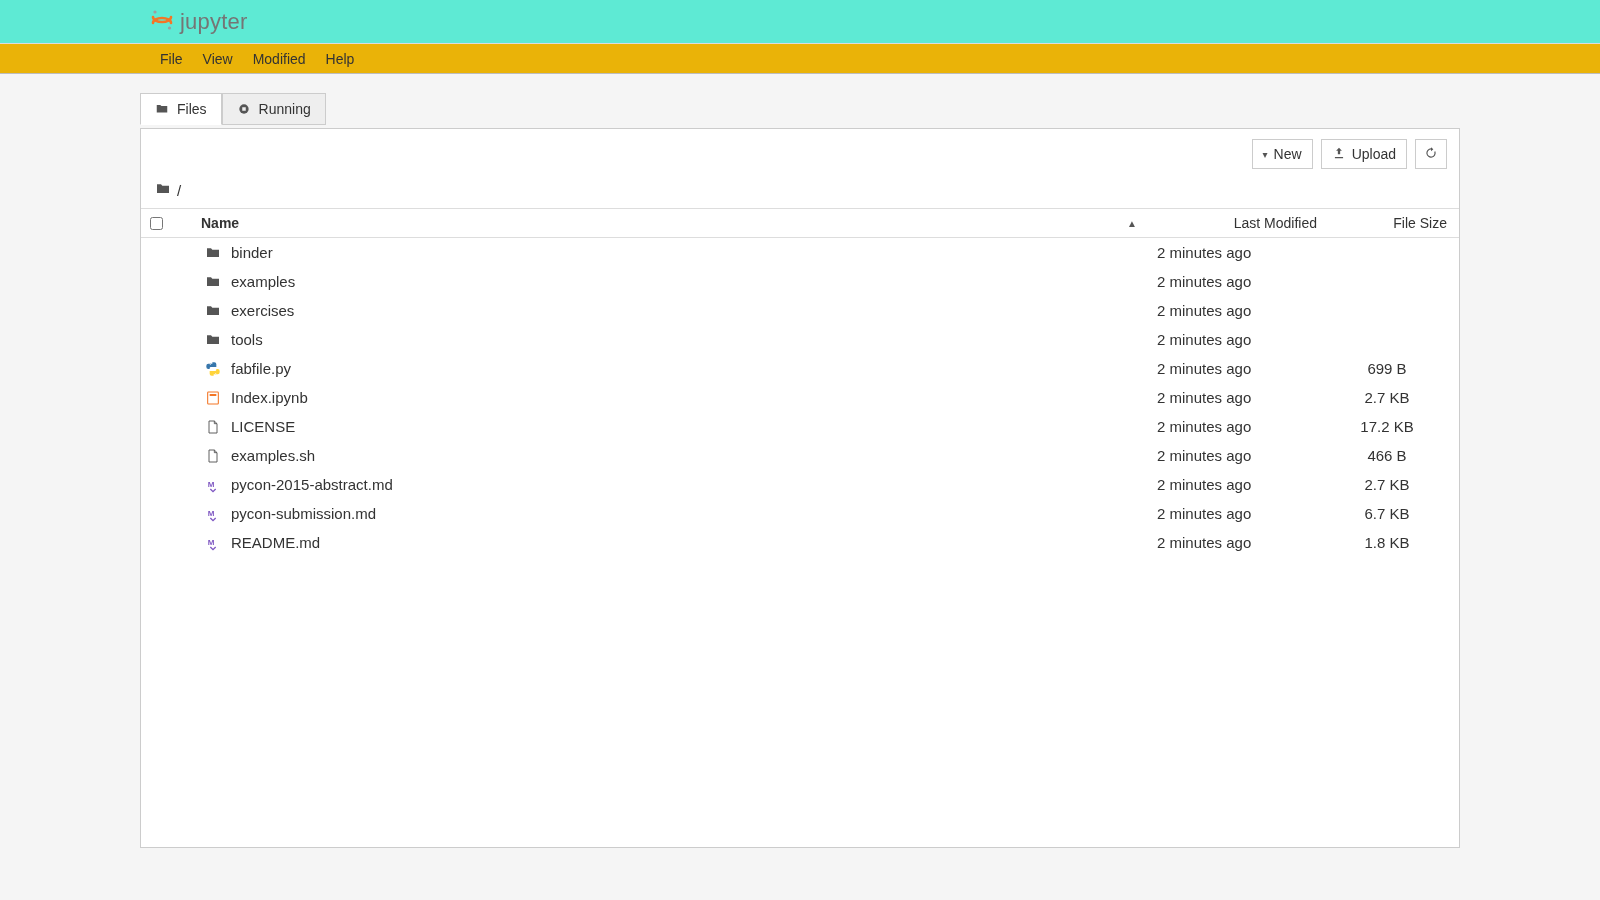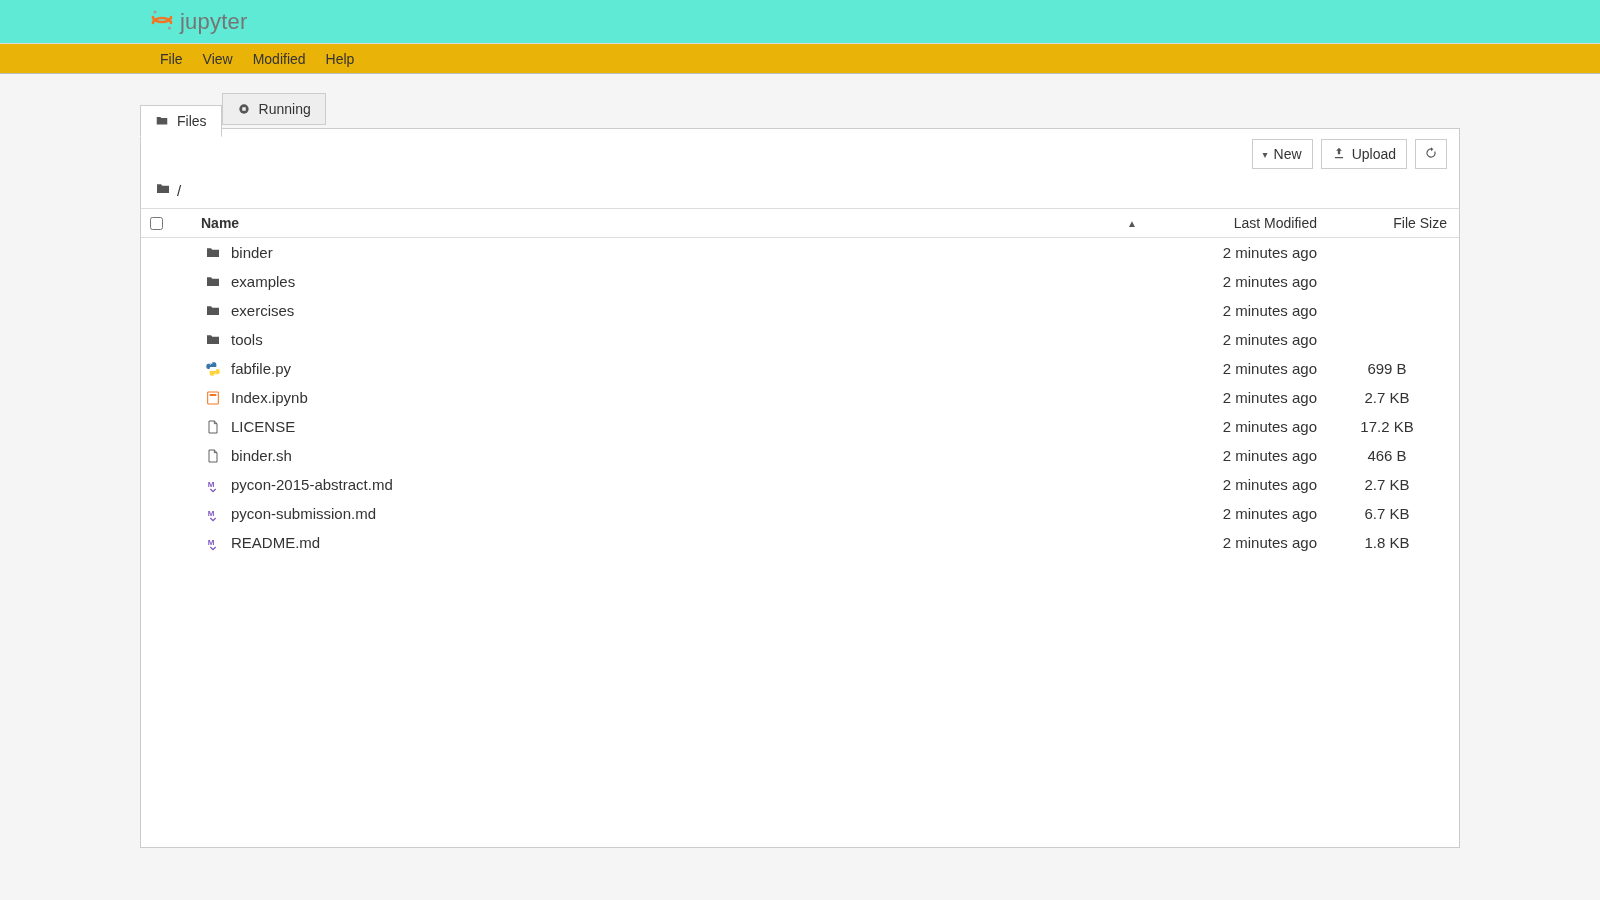--- a/index.html
+++ b/index.html
@@ -69,21 +69,20 @@
   border: 1px solid #ccc;
   background: #eeeeee;
   cursor: pointer;
   font-size: 14px;
   position: relative;
   top: 1px;
 }
 .tab.active {
   background: #fff;
   border-bottom-color: #fff;
-  margin-top: 12px;
 }
 .tab-icon { width: 14px; height: 14px; display:inline-flex; align-items:center; justify-content:center; }
 .tab-icon svg { width:14px; height:14px; }
 
 
 .content-card {
   border: 1px solid #ccc;
   background: #fff;
   min-height: 720px;
 }
@@ -148,21 +147,21 @@
   height: 29px;
   align-items: center;
   padding: 0 12px 0 0;
   font-size: 15px;
   color: #333;
   cursor: pointer;
 }
 .file-name-cell { display: flex; align-items: center; gap: 10px; padding-left: 34px;}
 .file-icon { width: 16px; height: 16px; display:flex; align-items:center; justify-content:center; flex-shrink:0;}
 .file-icon svg { width:16px; height:16px; }
-.cell-mod { text-align: right; padding-right: 10px; color:#333; }
+.cell-mod { padding-right: 10px; color:#333; }
 .cell-size { text-align: center; color:#333; }
 
 .checkbox-placeholder { display:flex; justify-content:center; }
 input[type=checkbox] { width:13px; height:13px; }
 
 
 .ic-folder { fill:#555; }
 .ic-file { fill:none; stroke:#555; stroke-width:1.4; }
 </style>
 </head>
@@ -358,21 +357,21 @@
           </div>
           <div class="file-row">
             <div class="checkbox-placeholder"></div>
             <div class="file-name-cell">
               <span class="file-icon">
                 <svg viewBox="0 0 24 24">
                   <path class="ic-file" d="M6 3h8l4 4v14H6z"></path>
                   <path class="ic-file" d="M14 3v4h4"></path>
                 </svg>
               </span>
-              <span>binder.sh</span>
+              <span>examples.sh</span>
             </div>
             <div class="cell-mod">2 minutes ago</div>
             <div class="cell-size">466 B</div>
           </div>
           <div class="file-row">
             <div class="checkbox-placeholder"></div>
             <div class="file-name-cell">
               <span class="file-icon">
                 <svg viewBox="0 0 24 24">
                   <text x="4" y="15" font-size="12" font-weight="700" fill="#7e57c2">M</text>

